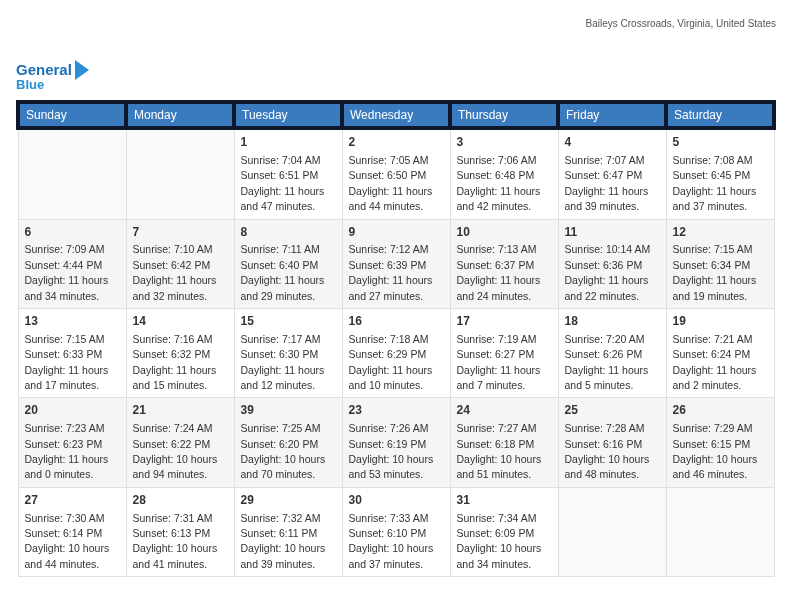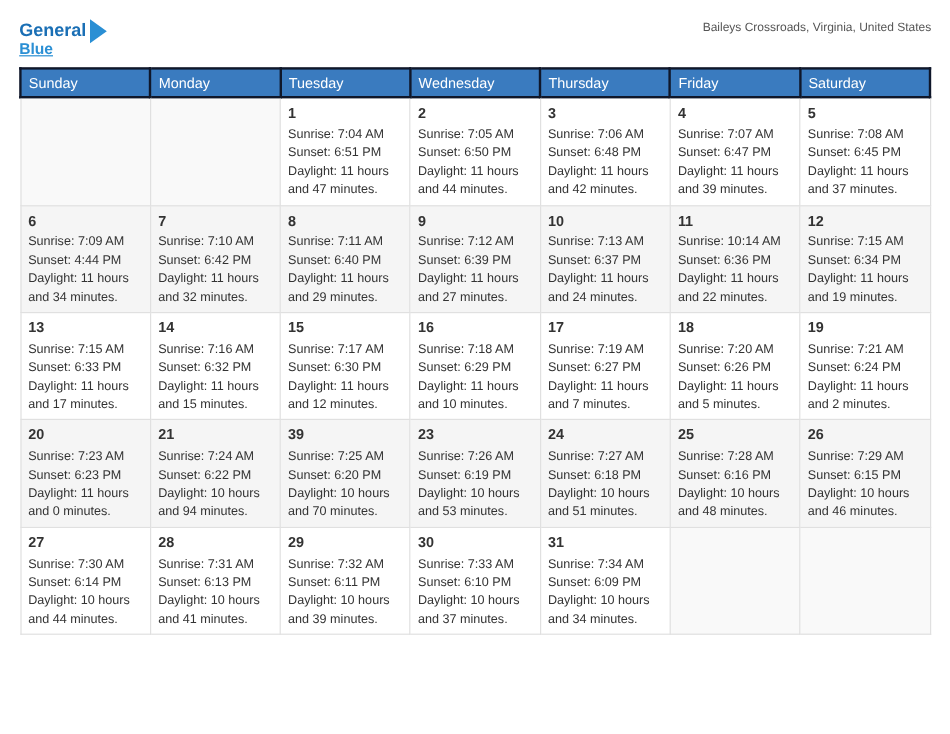--- a/index.html
+++ b/index.html
@@ -13,20 +13,21 @@
     .header {
       display: flex;
       justify-content: space-between;
       align-items: flex-start;
       margin-bottom: 8px;
     }
     .logo {
       display: flex;
       align-items: center;
       gap: 2px;
+      margin-top: 44px;
     }
     .logo-text {
       font-size: 15px;
       font-weight: bold;
       color: #333;
       line-height: 1.1;
     }
     .logo-text span {
       color: #1a6fb5;
     }
@@ -50,21 +51,21 @@
     }
     thead tr {
       background-color: #3a7bbf;
       color: #fff;
     }
     thead th {
       padding: 4px 6px;
       text-align: left;
       font-weight: normal;
       font-size: 12px;
-      border: 2px solid #0f172a;
+      border: 4px solid #0f172a;
     }
     tbody tr {
       border-bottom: 1px solid #ddd;
     }
     tbody tr:nth-child(odd) {
       background: #fff;
     }
     tbody tr:nth-child(even) {
       background: #f5f5f5;
     }
@@ -96,21 +97,21 @@
 
 <div class="header">
   <div class="logo">
     <div style="display:flex;flex-direction:column;align-items:flex-start;">
       <div style="display:flex;align-items:center;">
         <div class="logo-text">
           <span>General</span>
         </div>
         <div style="width:0;height:0;border-top:10px solid transparent;border-bottom:10px solid transparent;border-left:14px solid #2a8fd4;margin-left:3px;"></div>
       </div>
-      <div class="logo-text" style="color:#2a8fd4;font-size:13px;margin-top:-2px;text-decoration:underline;">Blue</div>
+      <div class="logo-text" style="color:#2a8fd4;font-size:13px;margin-top:-2px;">Blue</div>
     </div>
   </div>
   <div class="title-block">
     <div class="location">Baileys Crossroads, Virginia, United States</div>
   </div>
 </div>
 
 <table>
   <thead>
     <tr>

